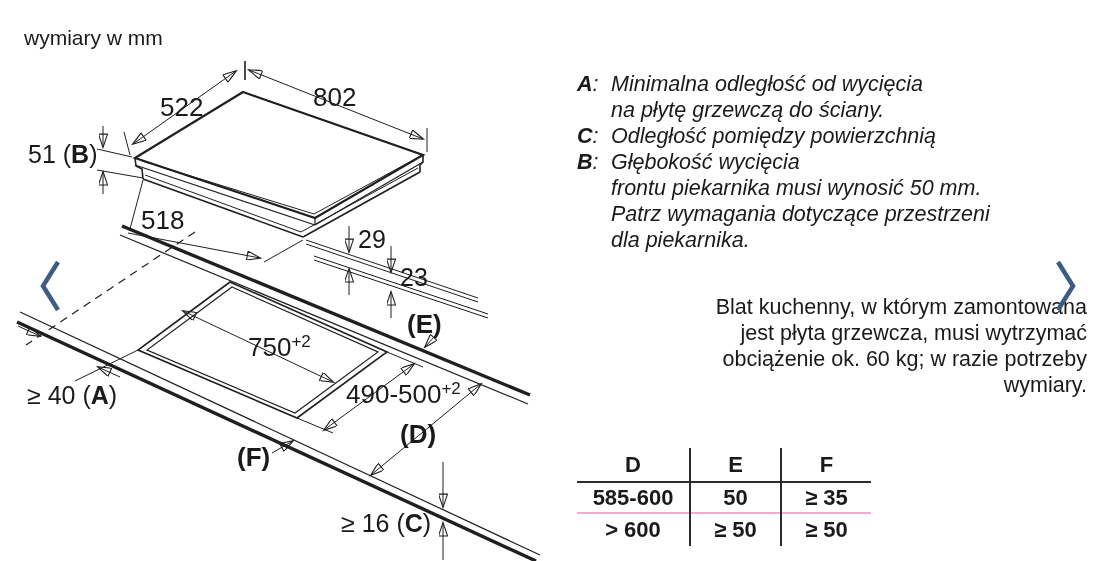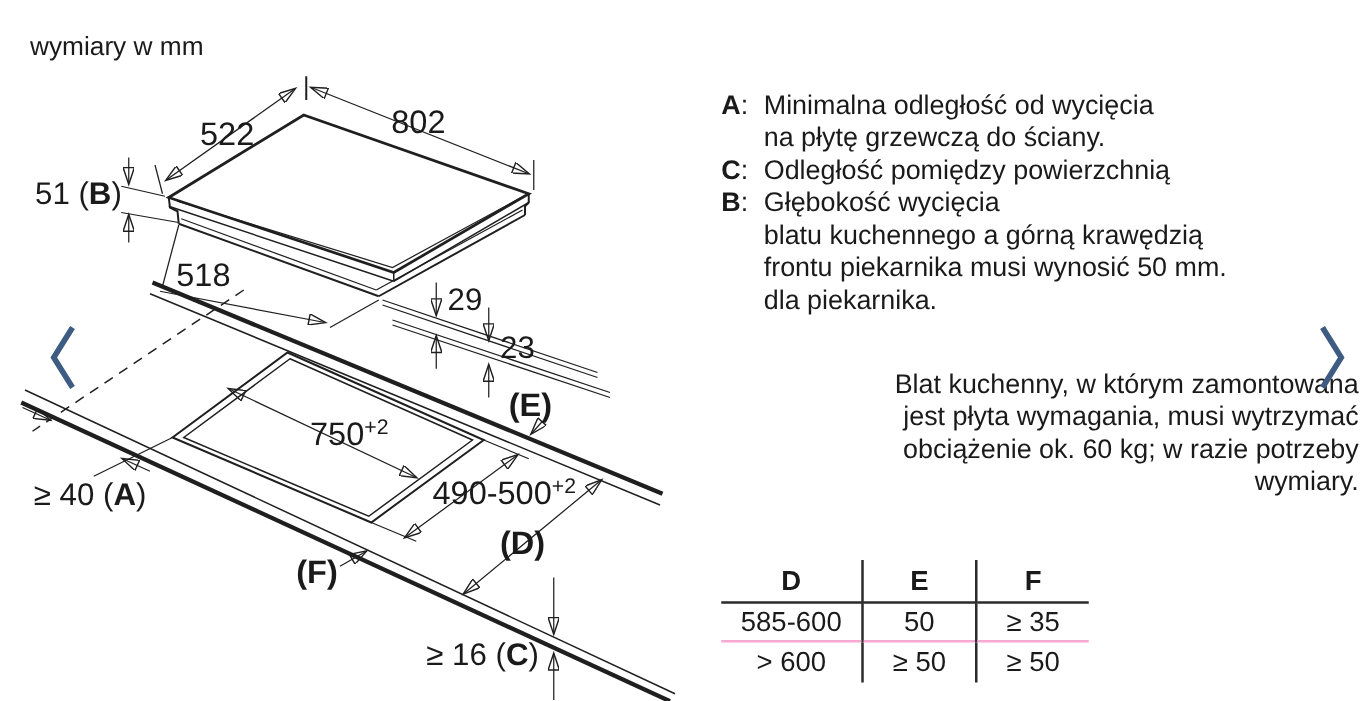--- a/index.html
+++ b/index.html
@@ -48,21 +48,21 @@
   .whitefill { fill: #ffffff; }
   
   .defs-block {
     position: absolute;
     left: 577px;
     top: 71px;
     width: 505px;
     font-size: 21.5px;
     line-height: 26px;
   }
-  .def-line { white-space: nowrap; }
+  .def-line { white-space: nowrap; font-style: italic; }
   .def-key { display: inline-block; width: 34px; }
   .def-key b { font-weight: 700; }
   .def-cont { padding-left: 34px; }
   .para-block {
     position: absolute;
     left: 577px;
     top: 294px;
     width: 510px;
     font-size: 21.5px;
     line-height: 26px;
@@ -71,21 +71,21 @@
   
   .spec-table {
     position: absolute;
     left: 577px;
     top: 448px;
     border-collapse: collapse;
     font-size: 22px;
     color: #1a1a1a;
     text-align: center;
   }
-  .spec-table th, .spec-table td { font-weight: 400; padding: 0; }
+  .spec-table th, .spec-table td { font-weight: 700; padding: 0; }
   .spec-table th { font-weight: 700; height: 34px; border-bottom: 2px solid #2b2b2b; }
   .spec-table td { height: 31px; }
   .spec-table .c1 { width: 113px; border-right: 2px solid #2b2b2b; }
   .spec-table .c2 { width: 91px;  border-right: 2px solid #2b2b2b; }
   .spec-table .c3 { width: 90px; }
   .spec-table tr.row2 td { border-top: 2px solid #f9a8d4; height: 33px; }
   
   .chev {
     position: absolute;
     width: 30px;
@@ -229,28 +229,28 @@
       <line class="w05" x1="391" y1="318" x2="391" y2="292" marker-end="url(#arr)"></line>
       <text x="400" y="286">23</text>
     </g>
   </svg>
 
   <div class="defs-block">
     <div class="def-line"><span class="def-key"><b>A</b><span>:</span></span><span>Minimalna odległość od wycięcia</span></div>
     <div class="def-line def-cont">na płytę grzewczą do ściany.</div>
     <div class="def-line"><span class="def-key"><b>C</b><span>:</span></span><span>Odległość pomiędzy powierzchnią</span></div>
     <div class="def-line"><span class="def-key"><b>B</b><span>:</span></span><span>Głębokość wycięcia</span></div>
-    <div class="def-line def-cont">blatu kuchennego a górną krawędzią</div>
     <div class="def-line def-cont">frontu piekarnika musi wynosić 50 mm.</div>
+    <div class="def-line def-cont">Patrz wymagania dotyczące przestrzeni</div>
     <div class="def-line def-cont">dla piekarnika.</div>
   </div>
 
   <div class="para-block">
     <div class="para-line">Blat kuchenny, w którym zamontowana</div>
-    <div class="para-line">jest płyta wymagania, musi wytrzymać</div>
+    <div class="para-line">jest płyta grzewcza, musi wytrzymać</div>
     <div class="para-line">obciążenie ok. 60 kg; w razie potrzeby</div>
     <div class="para-line">wymiary.</div>
   </div>
 
   <table class="spec-table">
     <thead>
       <tr>
         <th class="c1">D</th>
         <th class="c2">E</th>
         <th class="c3">F</th>

